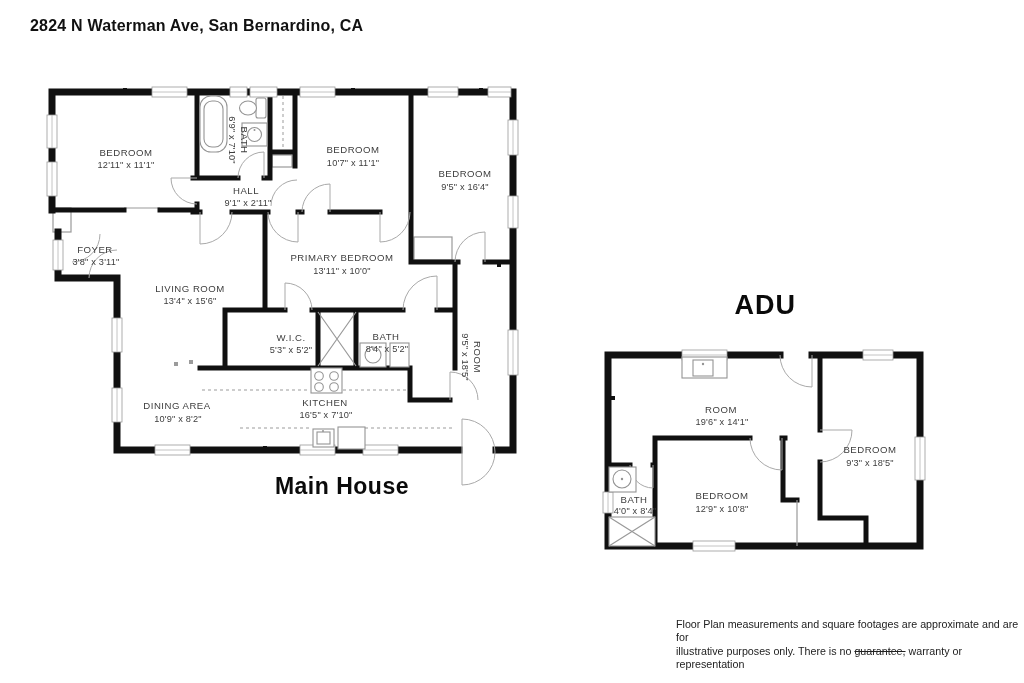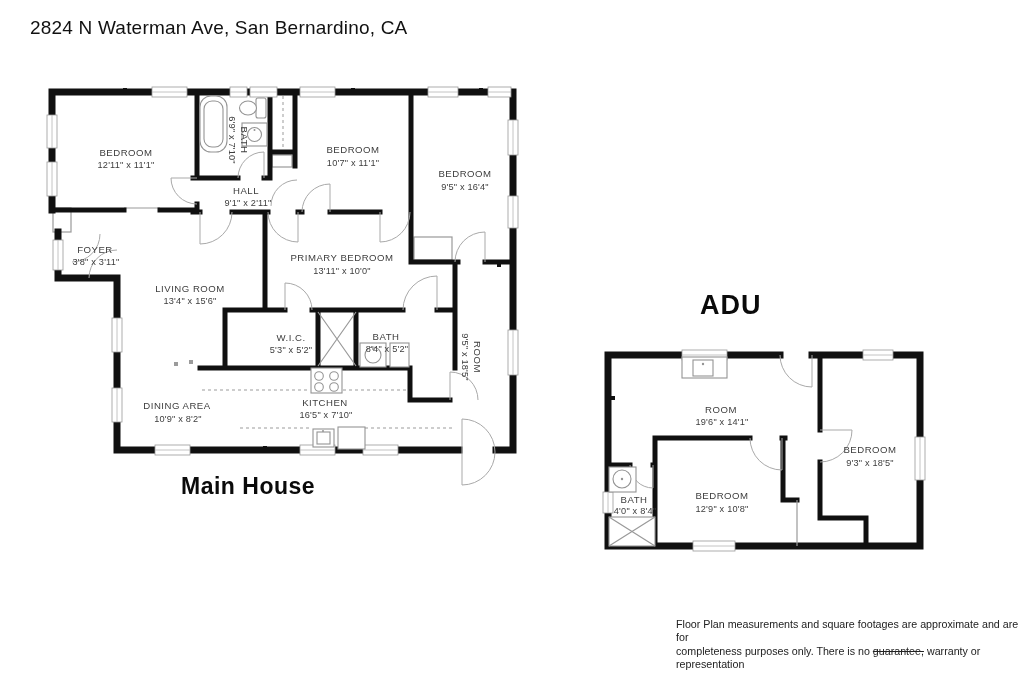--- a/index.html
+++ b/index.html
@@ -1,20 +1,20 @@
 <!DOCTYPE html>
 <html><head>
 <meta charset="utf-8">
 <style>
   html,body{margin:0;padding:0;background:#fff;}
   .canvas{position:relative;width:1024px;height:683px;background:#fff;overflow:hidden;
           font-family:"Liberation Sans",sans-serif;}
-  .page-title{position:absolute;left:30px;top:17px;font-size:19px;font-weight:400;
+  .page-title{position:absolute;left:30px;top:17px;font-size:16px;font-weight:700;
               color:#111;letter-spacing:.2px;}
-  .plan-label{position:absolute;font-weight:700;color:#0a0a0a;text-align:left;}
+  .plan-label{position:absolute;font-weight:700;color:#0a0a0a;text-align:right;}
   .plan-label.main{left:181px;top:473px;width:228px;font-size:23px;letter-spacing:.5px;}
   .plan-label.adu{left:700px;top:290px;width:96px;font-size:27px;letter-spacing:1px;}
   .disclaimer{position:absolute;left:676px;top:618px;width:345px;font-size:10.7px;
               line-height:13.4px;color:#222;}
   .struck{text-decoration:line-through;margin-top:22px;}
   svg{position:absolute;left:0;top:0;}
   .wall-ex{stroke:#101010;stroke-width:7;fill:none;stroke-linecap:square;}
   .wall-in{stroke:#101010;stroke-width:5;fill:none;stroke-linecap:square;}
   .thin{stroke:#999;stroke-width:1.2;fill:none;}
   .arc{stroke:#a9a9a9;stroke-width:1;fill:none;}
@@ -270,16 +270,16 @@
         <text class="rd" x="722" y="512">12'9" x 10'8"</text>
       </g>
     </g>
   </svg>
 
   <div class="plan-label main">Main House</div>
   <div class="plan-label adu">ADU</div>
 
   <div class="disclaimer">
     <span>Floor Plan measurements and square footages are approximate and are for</span><br>
-    <span>completeness purposes only. There is no </span><span class="struck">guarantee,</span><span> warranty or representation</span><br>
+    <span>illustrative purposes only. There is no </span><span class="struck">guarantee,</span><span> warranty or representation</span><br>
   </div>
 
 </div>
 
 </body></html>

